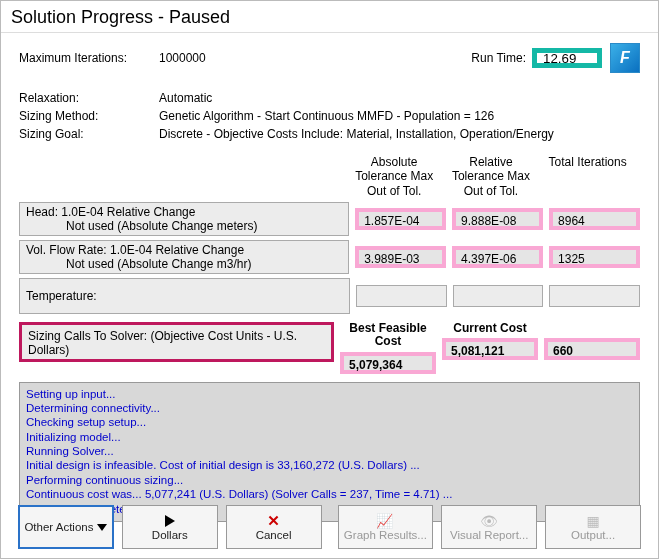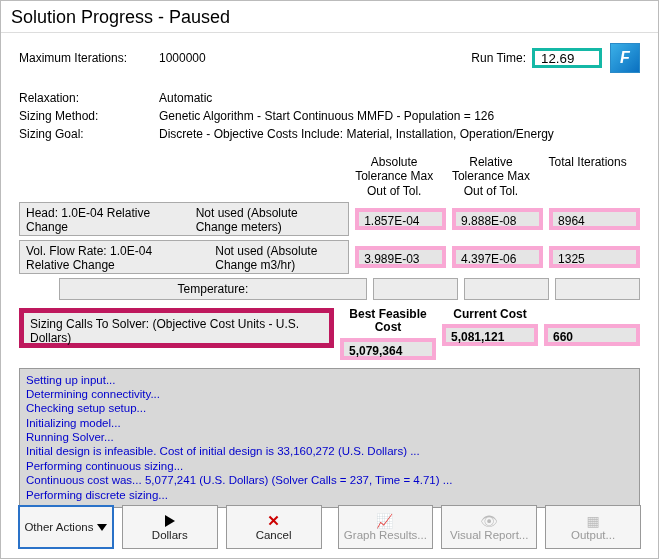--- a/index.html
+++ b/index.html
@@ -24,21 +24,21 @@
   .row1 {
     display: flex;
     align-items: center;
     margin-bottom: 18px;
   }
   .row1 .lbl { width: 140px; }
   .row1 .val { flex: 0 0 120px; }
   .spacer { flex: 1; }
   .runtime-lbl { margin-right: 6px; }
   .runtime-val {
-    border: 3px solid #14b8a6;
+    border: 5px solid #14b8a6;
     background: #fff;
     padding: 2px 6px;
     width: 70px;
     height: 20px;
   }
   .logo {
     width: 30px; height: 30px;
     margin-left: 8px;
     background: linear-gradient(135deg,#3bb0e8,#0a70c0);
     color: #fff;
@@ -67,41 +67,42 @@
     display: flex;
     align-items: stretch;
     margin-bottom: 4px;
   }
   .metric-cell {
     border: 1px solid #aaa;
     background: #ececec;
     padding: 3px 6px;
     height: 34px;
     display: flex;
+    flex-direction: column;
     justify-content: center;
   }
   .metric-cell.label { width: 352px; }
-  .metric-cell.label.single { height: 22px; margin-left: 40px; }
+  .metric-cell.label.single { height: 36px; }
   .metric-cell .sub { padding-left: 40px; }
   .val-cell {
     border: 4px solid #f9a8d4;
     background: #e5e5e5;
     width: 96px;
     height: 22px;
     margin-left: 6px;
     padding: 2px 5px;
     align-self: center;
   }
   .val-cell.disabled {
     background: #ececec;
     border: 1px solid #aaa;
   }
   .sizing-row { display:flex; align-items: stretch; margin-top: 8px;}
   .sizing-label {
-    border: 5px solid #be185d;
+    border: 3px solid #be185d;
     background: #ececec;
     width: 352px;
     padding: 4px 6px;
     height: 40px;
     display: flex;
     align-items: flex-start;
   }
   .sizing-stack { margin-left: 6px; display: flex; flex-direction: column; font-weight: bold; }
   .sz-head {
     text-align: center;

